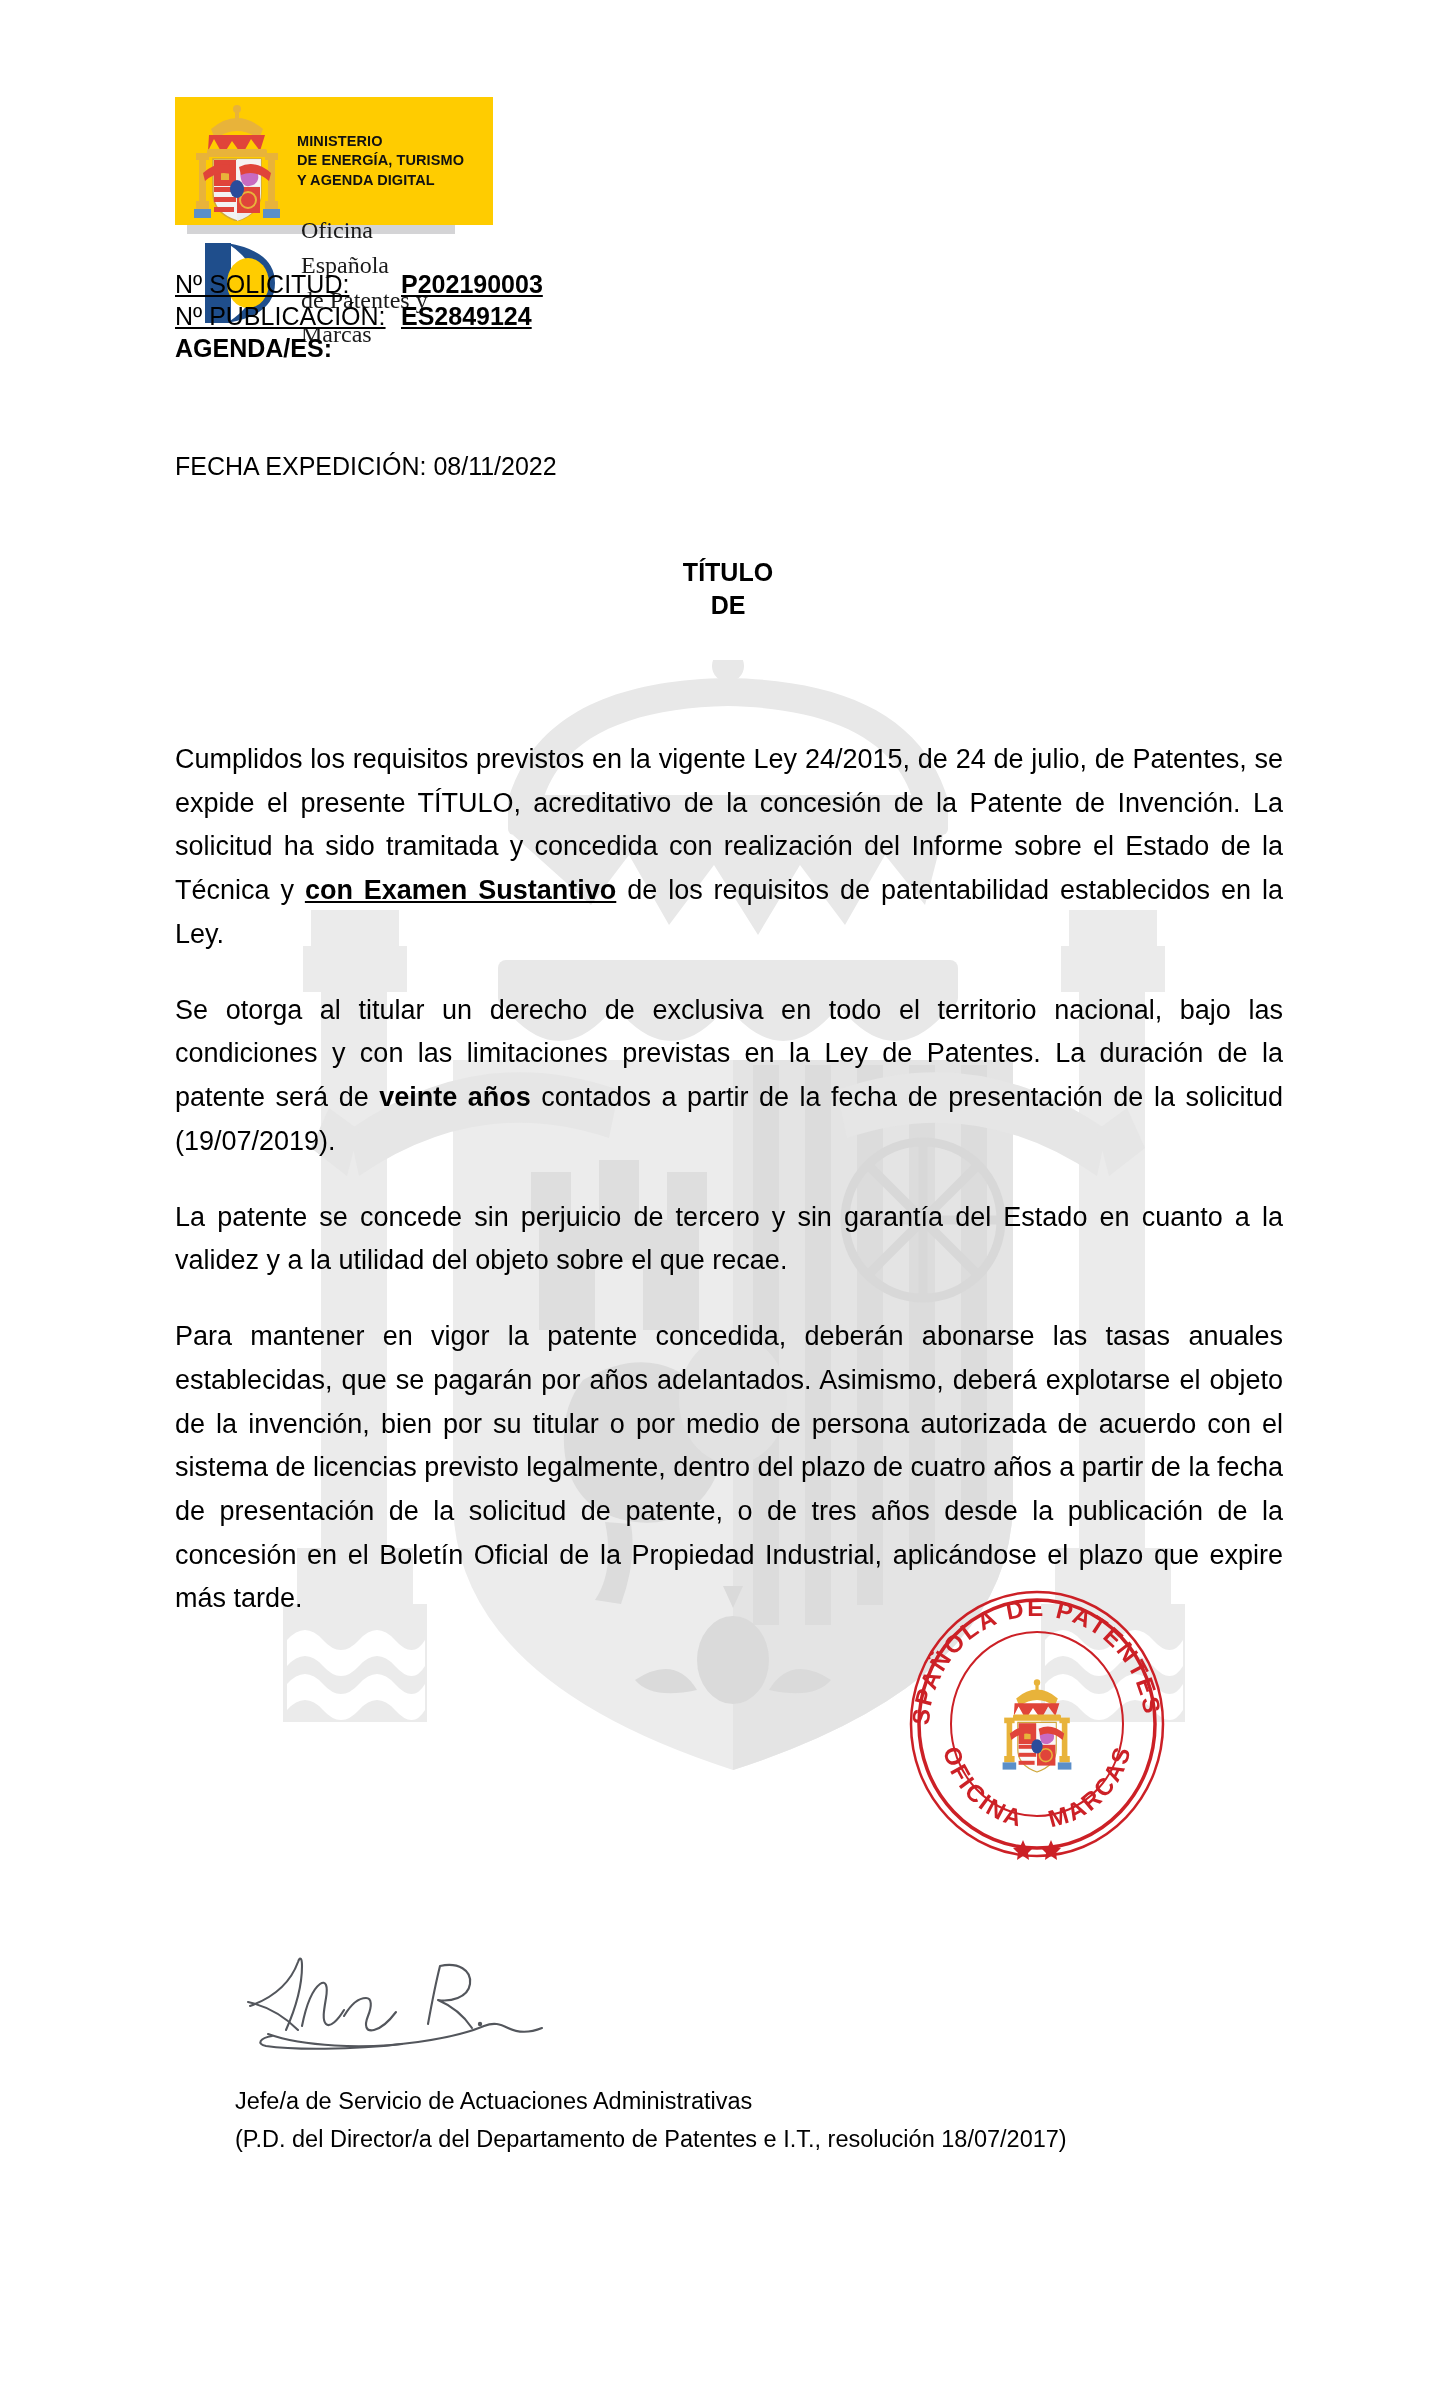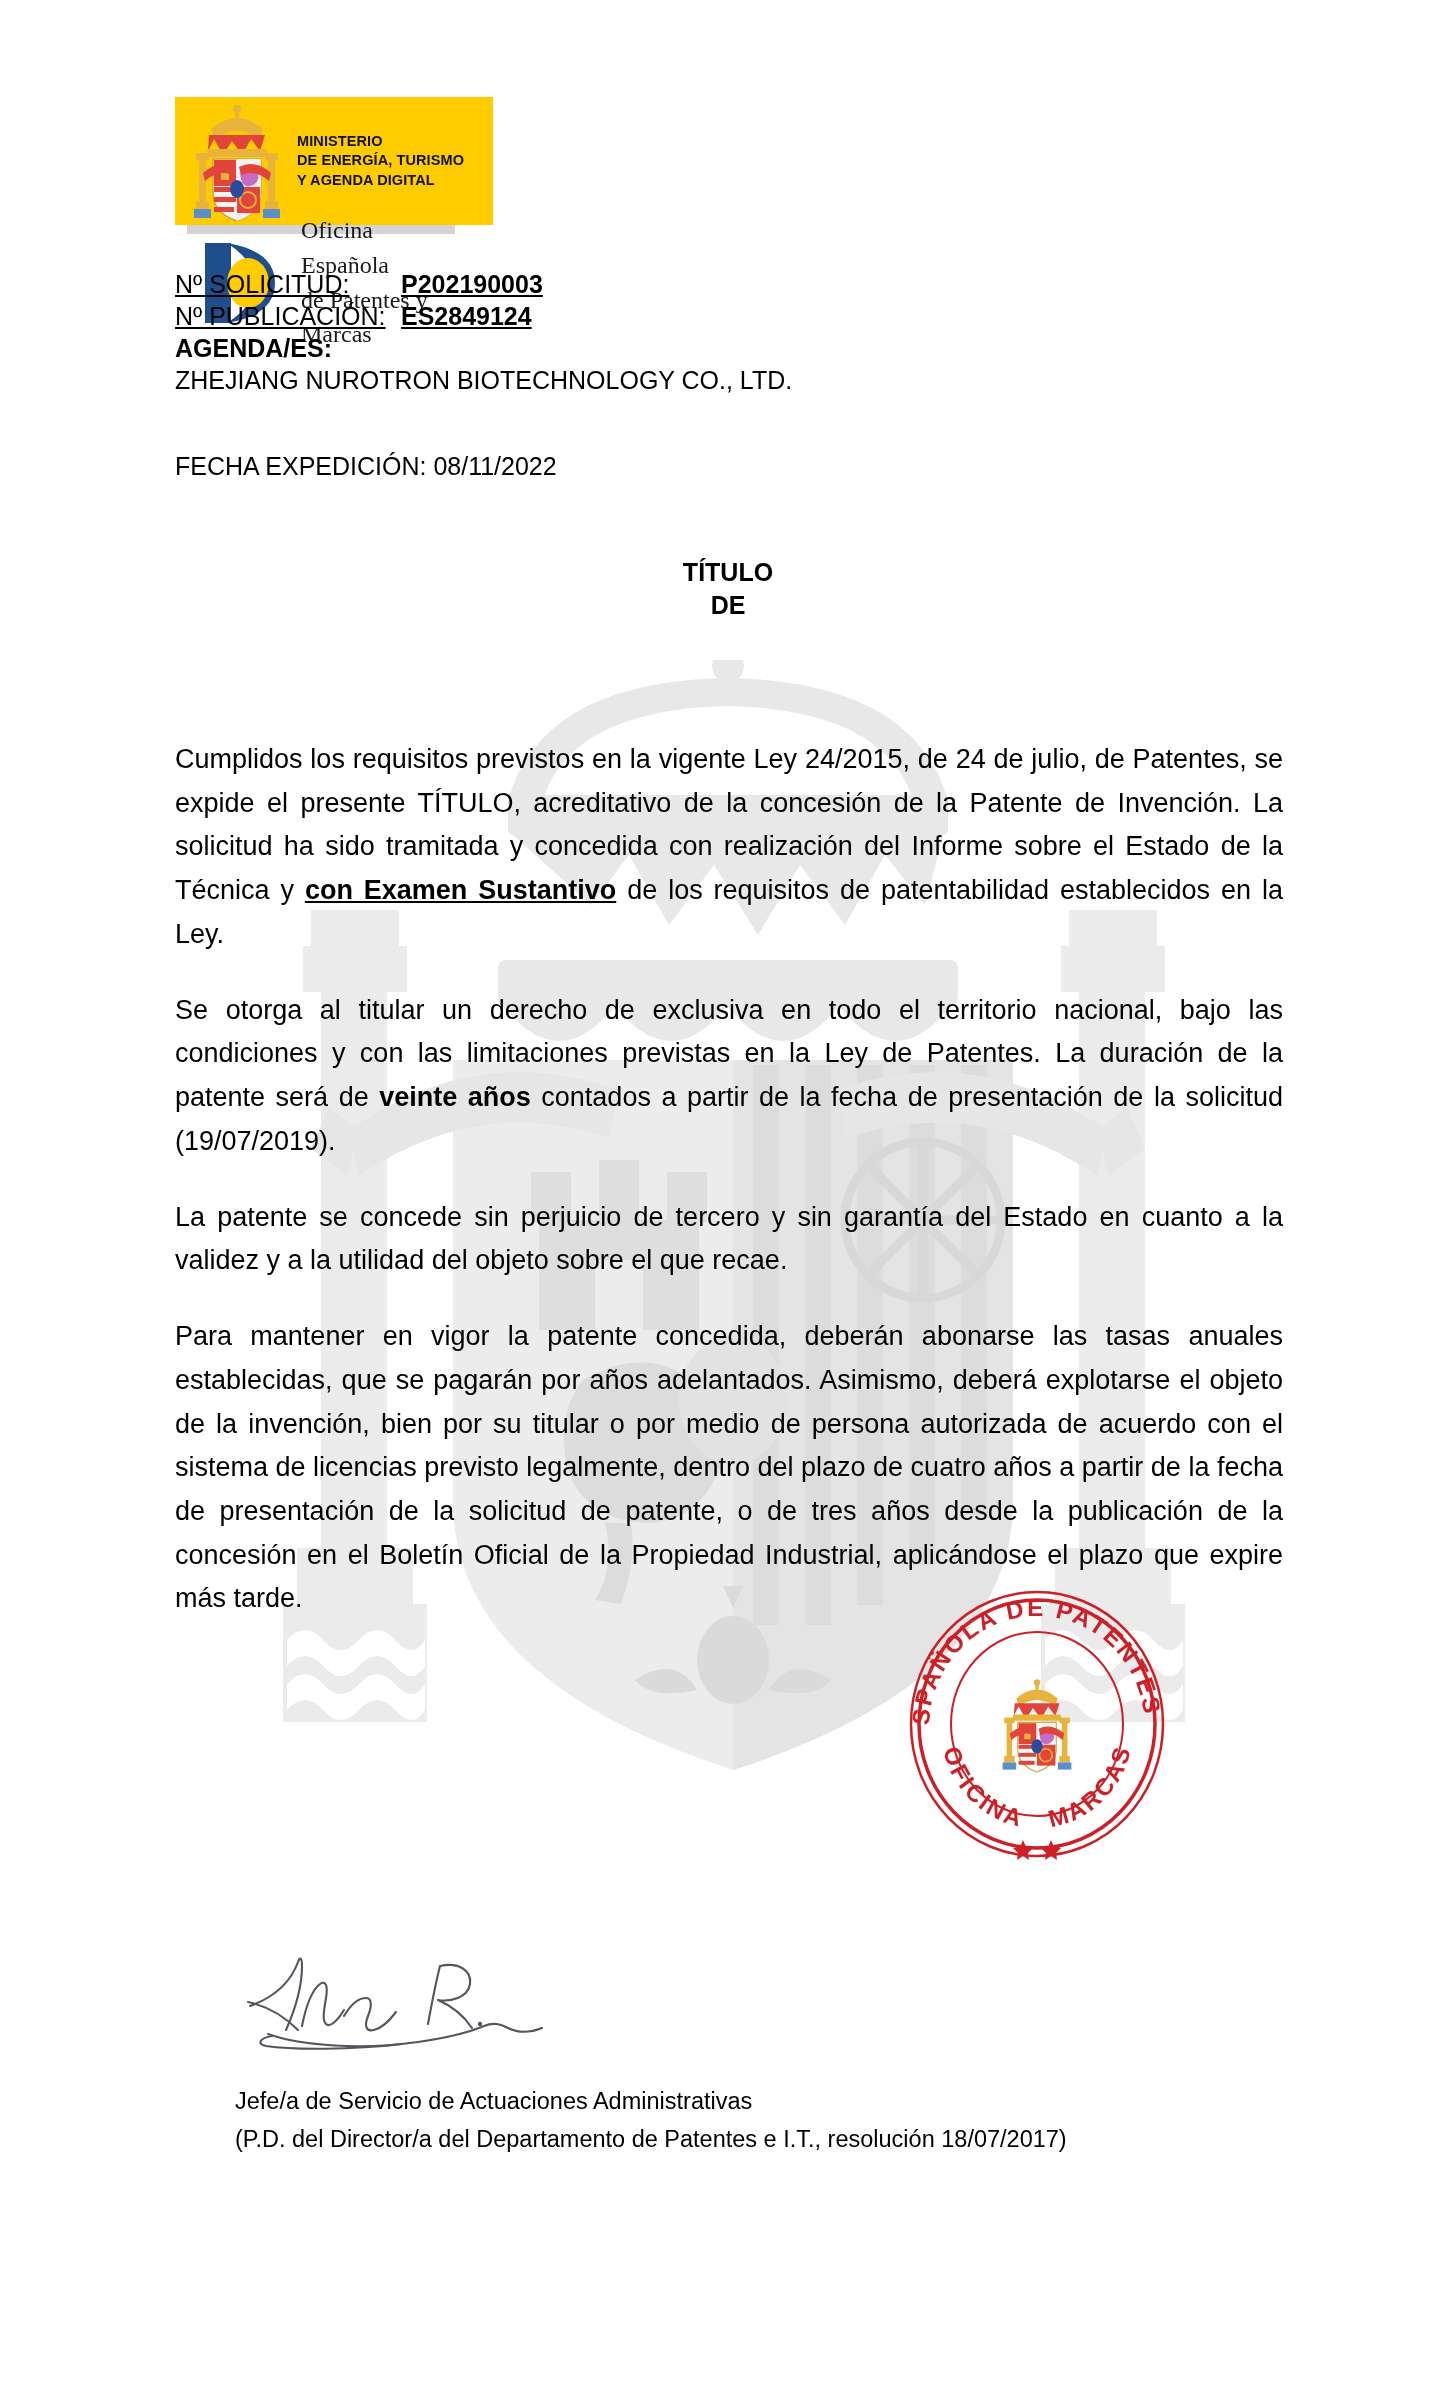--- a/index.html
+++ b/index.html
@@ -330,21 +330,20 @@
   <div class="meta">
     <div class="meta-line">
       <span class="meta-label">Nº SOLICITUD:</span>
       <span class="meta-value">P202190003</span>
     </div>
     <div class="meta-line">
       <span class="meta-label">Nº PUBLICACIÓN:</span>
       <span class="meta-value">ES2849124</span>
     </div>
     <div class="meta-strong">AGENDA/ES:</div>
-    <div>ZHEJIANG NUROTRON BIOTECHNOLOGY CO., LTD.</div>
   </div>
 
   <div class="fecha">FECHA EXPEDICIÓN: 08/11/2022</div>
 
   <div class="title-block">
     <div>TÍTULO</div>
     <div>DE</div>
   </div>
 
   <div class="body-copy">

